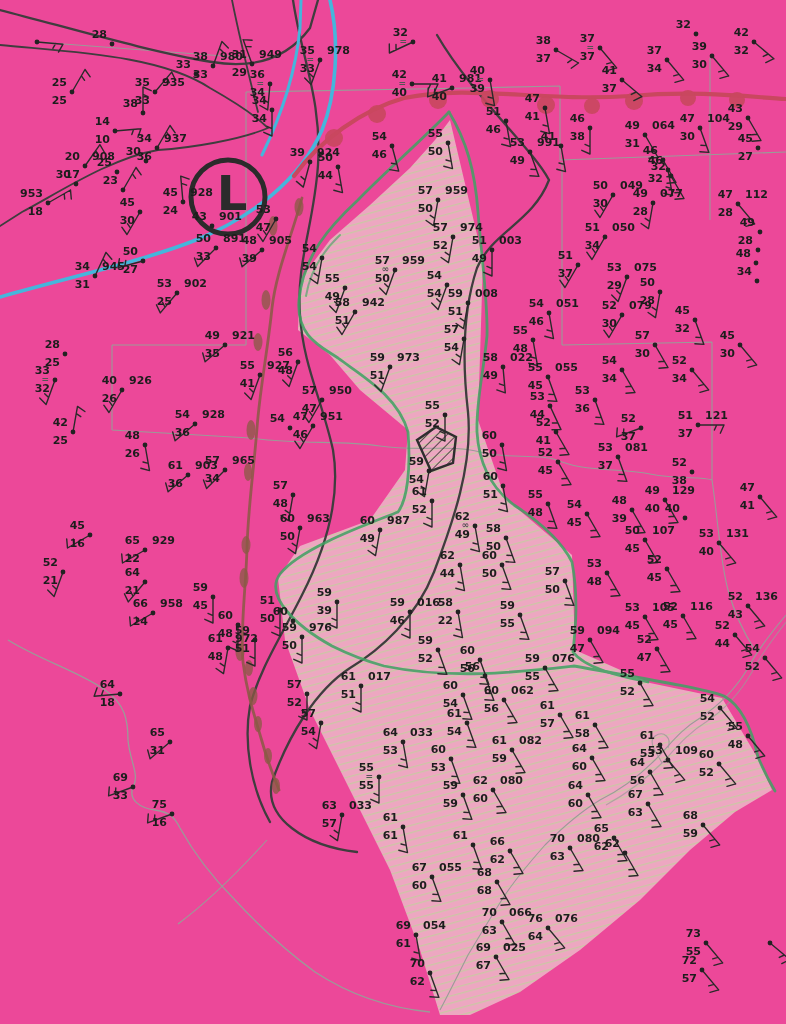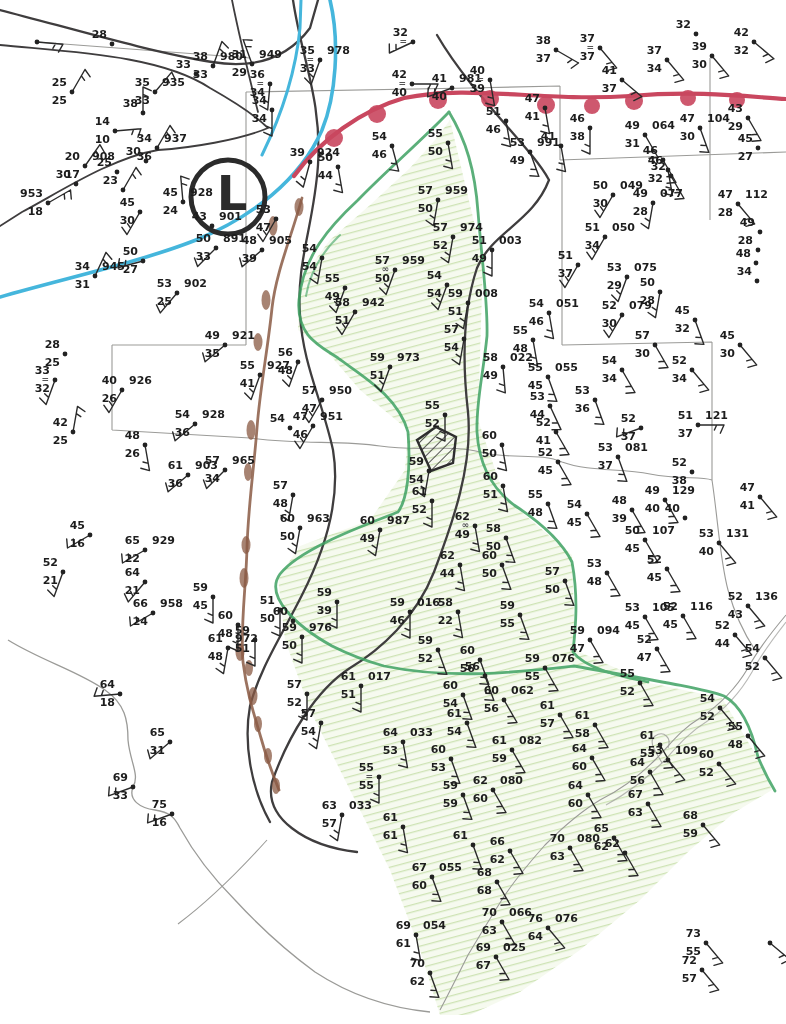--- a/index.html
+++ b/index.html
@@ -1,16 +1,16 @@
 <!DOCTYPE html>
 <html><head>
 <meta charset="utf-8">
 <style>
   html,body{margin:0;padding:0;background:#e8e8e6;}
-  #map{position:relative;width:786px;height:1024px;background:#ffffff;overflow:hidden;
+  #map{position:relative;width:786px;height:1024px;background:#ec4899;overflow:hidden;
        font-family:"DejaVu Sans",sans-serif;}
   #base-svg{position:absolute;left:0;top:0;}
   #station-layer text{font:bold 11px "DejaVu Sans",sans-serif;fill:#1d1d1d;}
   #station-layer text.sym{font:bold 9px "DejaVu Sans",sans-serif;fill:#555;}
   #low-label{position:absolute;left:212px;top:165px;width:40px;text-align:center;
              font:bold 48px "DejaVu Sans",sans-serif;color:#2b2b2b;}
 </style>
 </head>
 <body>
 

